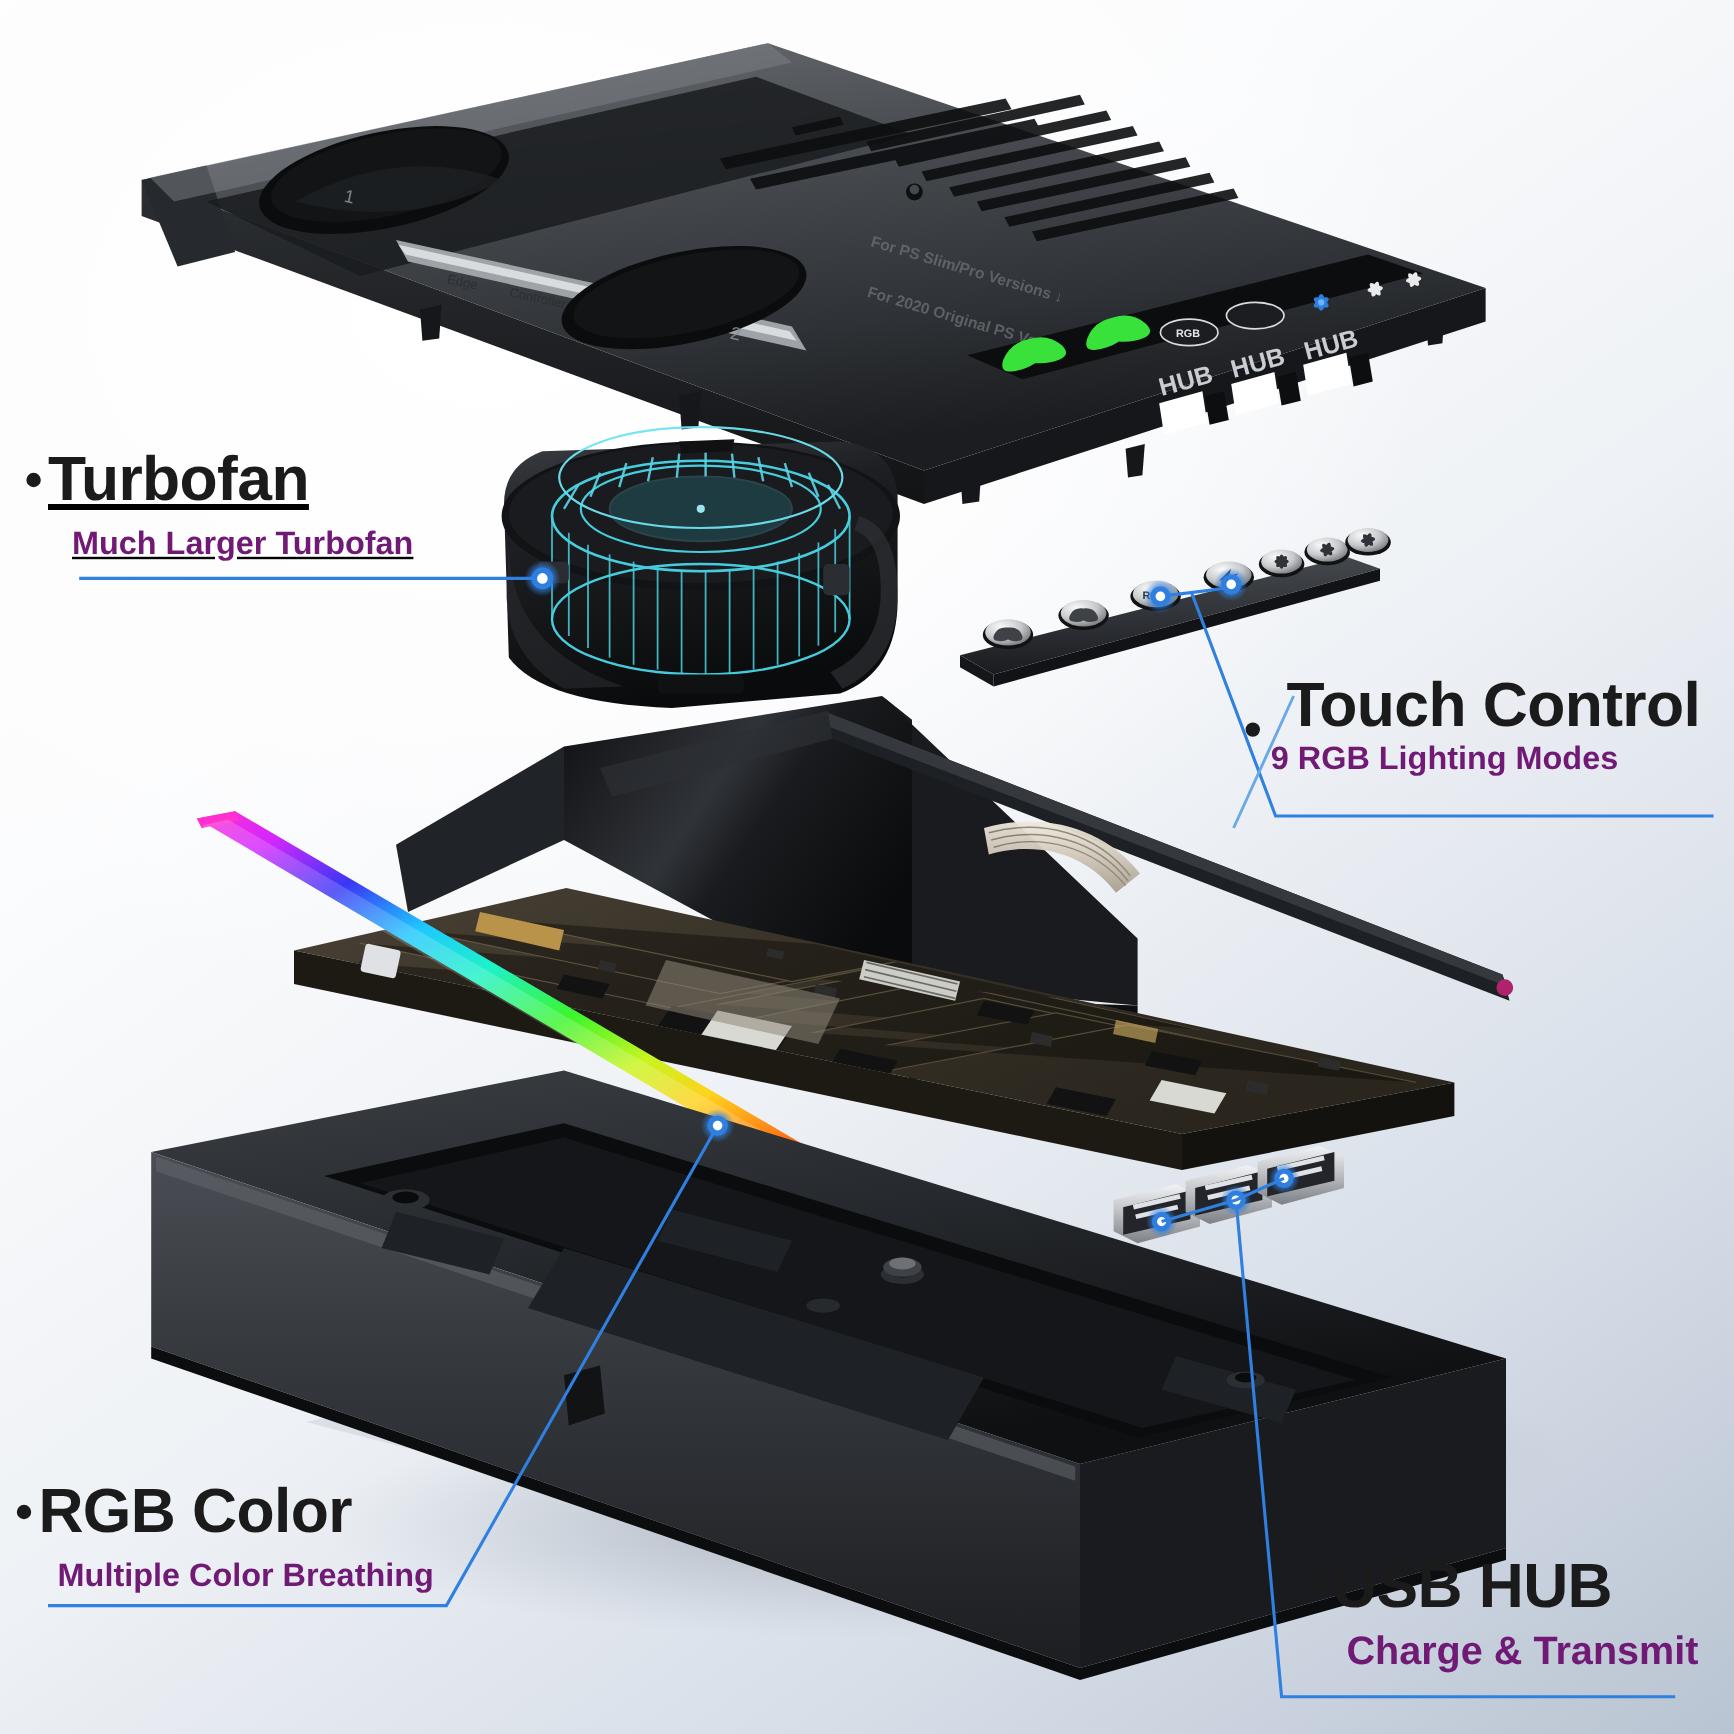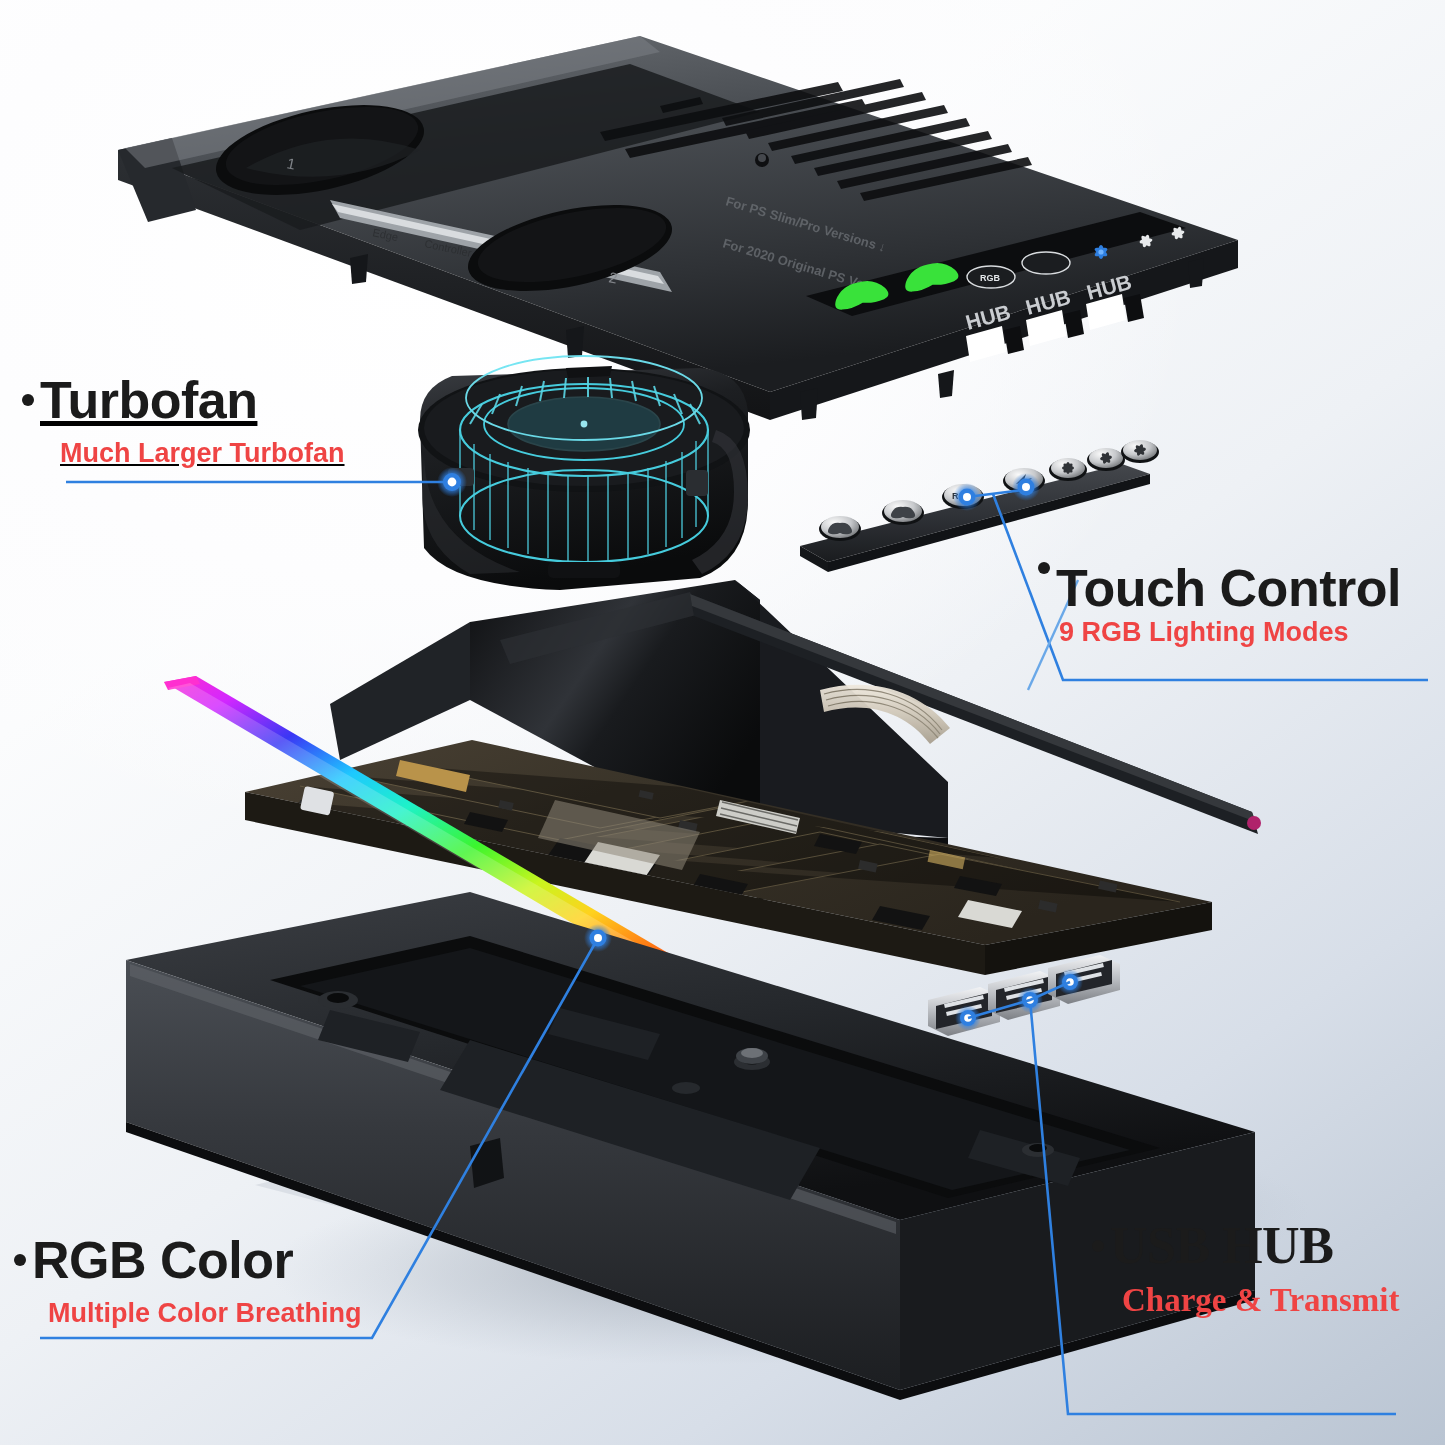--- a/index.html
+++ b/index.html
@@ -13,35 +13,35 @@
   }
   #stage { position:absolute; inset:0; }
 
   
   .abs { position:absolute; }
   .callout-title {
     font-weight:bold; color:#1b1b1b; letter-spacing:-0.5px;
     white-space:nowrap; line-height:1;
   }
   .callout-sub {
-    color:#ef4444; font-weight:bold; white-space:nowrap; line-height:1.12;
+    color:#701a75; font-weight:bold; white-space:nowrap; line-height:1.12;
   }
   .bullet-dot {
     width:12px; height:12px; border-radius:50%; background:#1b1b1b;
     display:inline-block; vertical-align:middle; margin-right:6px;
   }
 
   
   #art { position:absolute; inset:0; }
 
   
   #turbofan-block { left:22px; top:374px;text-decoration:underline; }
   #touch-block    { left:1038px; top:562px; text-align:left;}
   #rgb-block      { left:14px; top:1234px; }
-  #usb-block      { left:1092px; top:1220px;font-family:Liberation Serif, serif; }
+  #usb-block      { left:1092px; top:1296px; }
 </style>
 </head>
 <body>
 
 <div id="stage">
 
   <svg id="art" viewBox="0 0 1445 1445">
     <defs>
 
       <linearGradient id="gTopFace" x1="0" y1="0" x2="0.35" y2="1">
@@ -592,21 +592,21 @@
 
   <div class="abs" id="turbofan-block">
     <div style="display:flex;align-items:center;">
       <span class="bullet-dot"></span>
       <span class="callout-title" style="font-size:52px;">Turbofan</span>
     </div>
     <div class="callout-sub" style="font-size:27px;margin-top:12px;margin-left:38px;">Much Larger Turbofan</div>
   </div>
 
   <div class="abs" id="touch-block">
-    <div style="display:flex;align-items:flex-start;">
+    <div style="display:flex;align-items:flex-end;gap:16px;">
       <span class="bullet-dot"></span>
       <span class="callout-title" style="font-size:52px;">Touch Control</span>
     </div>
     <div class="callout-sub" style="font-size:27px;margin-top:3px;margin-left:21px;">9 RGB Lighting Modes</div>
   </div>
 
   <div class="abs" id="rgb-block">
     <div style="display:flex;align-items:center;">
       <span class="bullet-dot"></span>
       <span class="callout-title" style="font-size:52px;">RGB Color</span>

